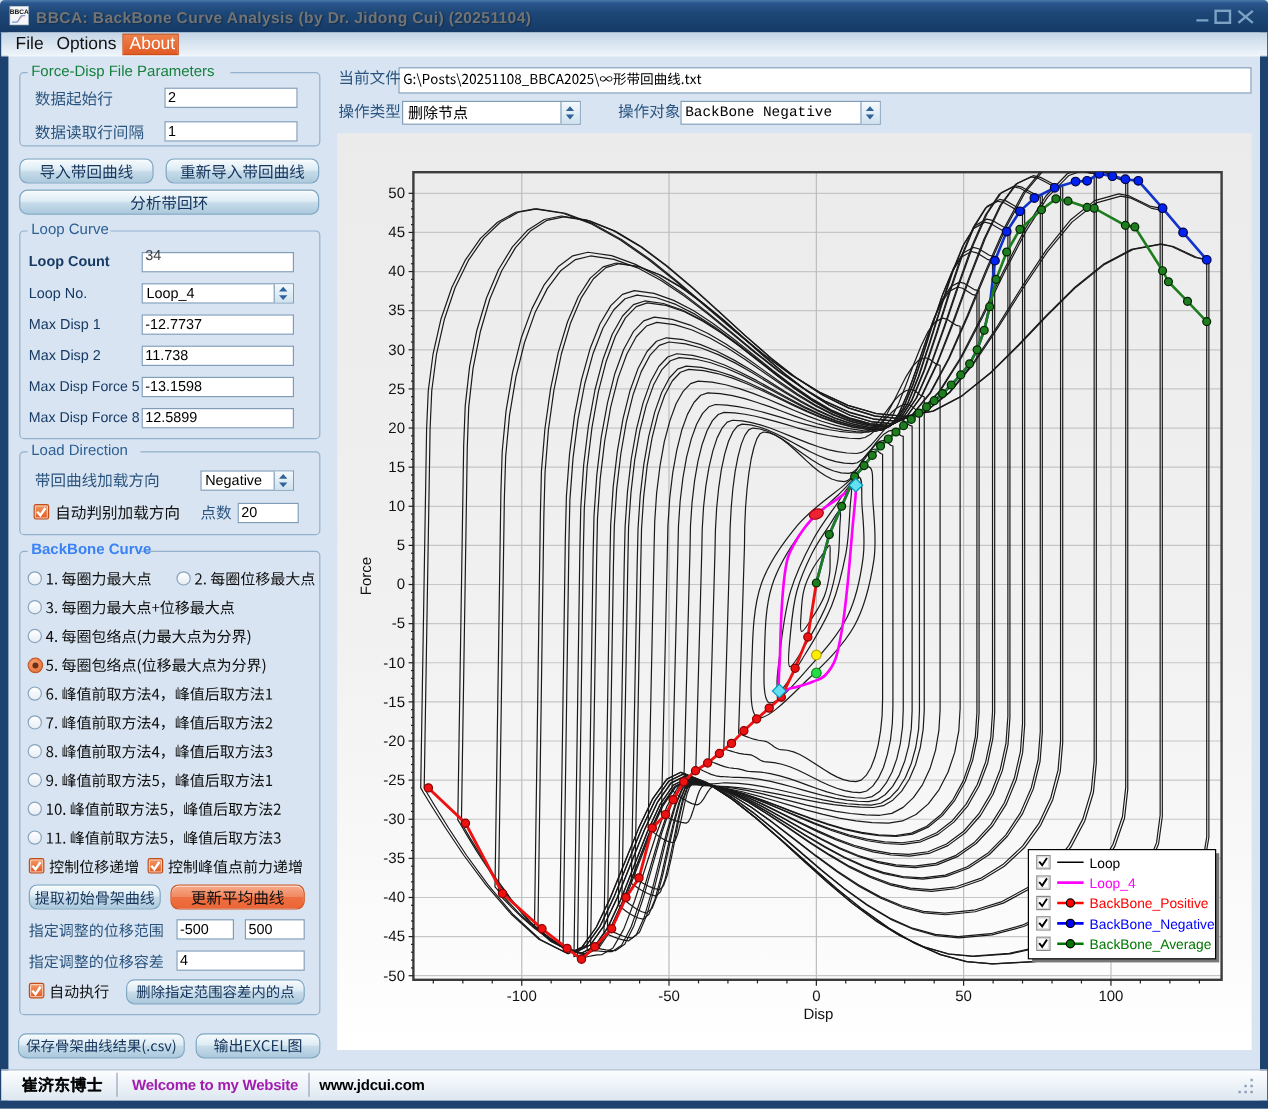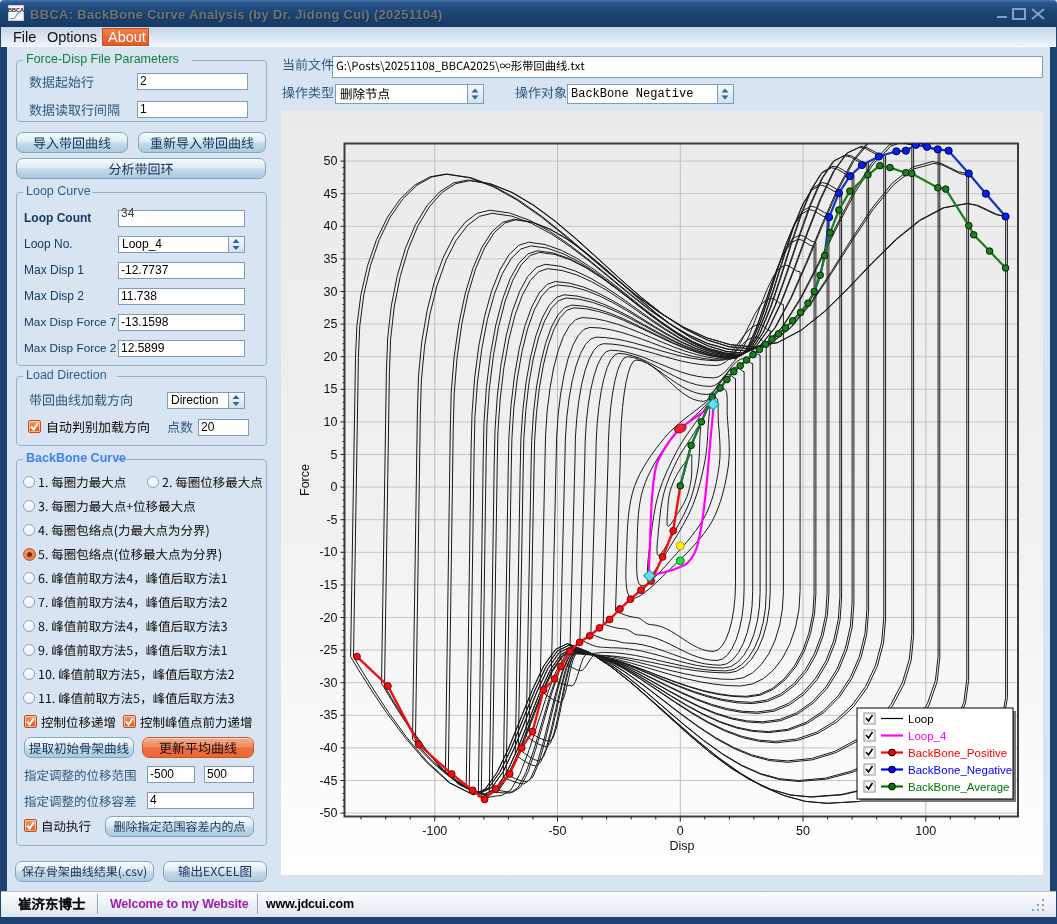--- a/index.html
+++ b/index.html
@@ -46,31 +46,31 @@
 <div style="position:absolute;left:24px;top:237px;font-size:12px;color:#173a64;font-weight:normal;white-space:nowrap;">Loop No.</div>
 <div style="position:absolute;left:118px;top:236px;width:127px;height:17px;background:#fff;border:1px solid #7f9db9;box-sizing:border-box;"></div>
 <div style="position:absolute;left:122px;top:237px;font-size:12px;color:#000;font-weight:normal;white-space:nowrap;">Loop_4</div>
 <div style="position:absolute;left:228px;top:237px;width:16px;height:15px;background:linear-gradient(180deg,#f4f9fc,#cfe2ef);border-left:1px solid #7f9db9;box-sizing:border-box;"></div>
 <div style="position:absolute;left:24px;top:263px;font-size:12px;color:#173a64;font-weight:normal;white-space:nowrap;">Max Disp 1</div>
 <div style="position:absolute;left:118px;top:262px;width:127px;height:17px;background:#fff;border:1px solid #7f9db9;box-sizing:border-box;"></div>
 <div style="position:absolute;left:121px;top:263px;font-size:12px;color:#000;font-weight:normal;white-space:nowrap;">-12.7737</div>
 <div style="position:absolute;left:24px;top:289px;font-size:12px;color:#173a64;font-weight:normal;white-space:nowrap;">Max Disp 2</div>
 <div style="position:absolute;left:118px;top:288px;width:127px;height:17px;background:#fff;border:1px solid #7f9db9;box-sizing:border-box;"></div>
 <div style="position:absolute;left:121px;top:289px;font-size:12px;color:#000;font-weight:normal;white-space:nowrap;">11.738</div>
-<div style="position:absolute;left:24px;top:315px;font-size:11.8px;color:#173a64;font-weight:normal;white-space:nowrap;">Max Disp Force 7</div>
+<div style="position:absolute;left:24px;top:315px;font-size:11.8px;color:#173a64;font-weight:normal;white-space:nowrap;">Max Disp Force 5</div>
 <div style="position:absolute;left:118px;top:314px;width:127px;height:17px;background:#fff;border:1px solid #7f9db9;box-sizing:border-box;"></div>
 <div style="position:absolute;left:121px;top:315px;font-size:12px;color:#000;font-weight:normal;white-space:nowrap;">-13.1598</div>
-<div style="position:absolute;left:24px;top:341px;font-size:11.8px;color:#173a64;font-weight:normal;white-space:nowrap;">Max Disp Force 2</div>
+<div style="position:absolute;left:24px;top:341px;font-size:11.8px;color:#173a64;font-weight:normal;white-space:nowrap;">Max Disp Force 8</div>
 <div style="position:absolute;left:118px;top:340px;width:127px;height:17px;background:#fff;border:1px solid #7f9db9;box-sizing:border-box;"></div>
 <div style="position:absolute;left:121px;top:341px;font-size:12px;color:#000;font-weight:normal;white-space:nowrap;">12.5899</div>
 <div style="position:absolute;left:16px;top:376px;width:251px;height:70px;border:1px solid #93b1cd;border-radius:4px;box-sizing:border-box;"></div>
 <div style="position:absolute;left:23px;top:369px;width:94px;height:13px;background:#d8e4f1;"></div>
 <div style="position:absolute;left:26px;top:368px;font-size:12.5px;color:#2c5f93;font-weight:normal;white-space:nowrap;">Load Direction</div>
 <div style="position:absolute;left:167px;top:392px;width:78px;height:17px;background:#fff;border:1px solid #7f9db9;box-sizing:border-box;"></div>
-<div style="position:absolute;left:171px;top:393px;font-size:12px;color:#000;font-weight:normal;white-space:nowrap;">Direction</div>
+<div style="position:absolute;left:171px;top:393px;font-size:12px;color:#000;font-weight:normal;white-space:nowrap;">Negative</div>
 <div style="position:absolute;left:228px;top:393px;width:16px;height:15px;background:linear-gradient(180deg,#f4f9fc,#cfe2ef);border-left:1px solid #7f9db9;box-sizing:border-box;"></div>
 <div style="position:absolute;left:28px;top:420px;width:13px;height:13px;background:linear-gradient(180deg,#f09a68,#e2581f);border:1px solid #c24e17;border-radius:2px;box-sizing:border-box;box-shadow:inset 0 0 0 1px rgba(255,255,255,.55);"></div>
 <div style="position:absolute;left:198px;top:419px;width:51px;height:17px;background:#fff;border:1px solid #7f9db9;box-sizing:border-box;"></div>
 <div style="position:absolute;left:201px;top:420px;font-size:12px;color:#000;font-weight:normal;white-space:nowrap;">20</div>
 <div style="position:absolute;left:16px;top:459px;width:251px;height:387px;border:1px solid #93b1cd;border-radius:4px;box-sizing:border-box;"></div>
 <div style="position:absolute;left:23px;top:452px;width:94px;height:13px;background:#d8e4f1;"></div>
 <div style="position:absolute;left:26px;top:451px;font-size:12.5px;color:#3b82f6;font-weight:bold;white-space:nowrap;">BackBone Curve</div>
 <div style="position:absolute;left:23px;top:476px;width:12px;height:12px;background:linear-gradient(180deg,#fff,#e8eef4);border:1px solid #89a5bf;border-radius:50%;box-sizing:border-box;"></div>
 <div style="position:absolute;left:147px;top:476px;width:12px;height:12px;background:linear-gradient(180deg,#fff,#e8eef4);border:1px solid #89a5bf;border-radius:50%;box-sizing:border-box;"></div>
 <div style="position:absolute;left:23px;top:500px;width:12px;height:12px;background:linear-gradient(180deg,#fff,#e8eef4);border:1px solid #89a5bf;border-radius:50%;box-sizing:border-box;"></div>

